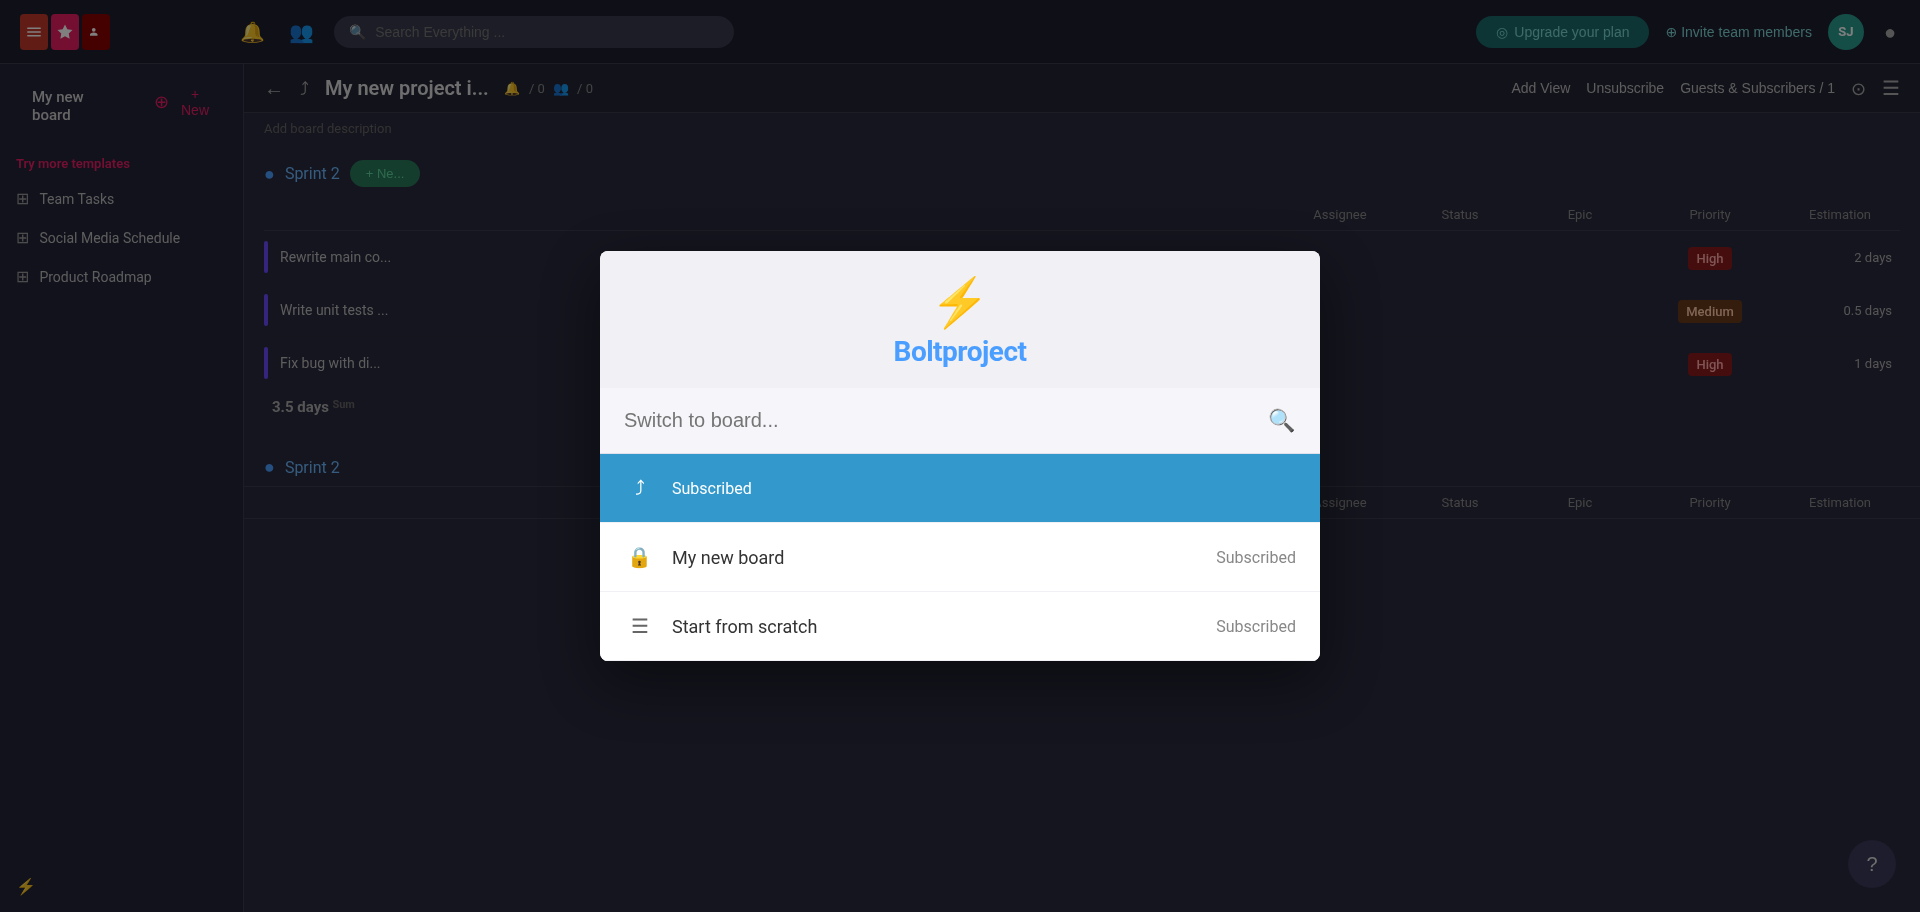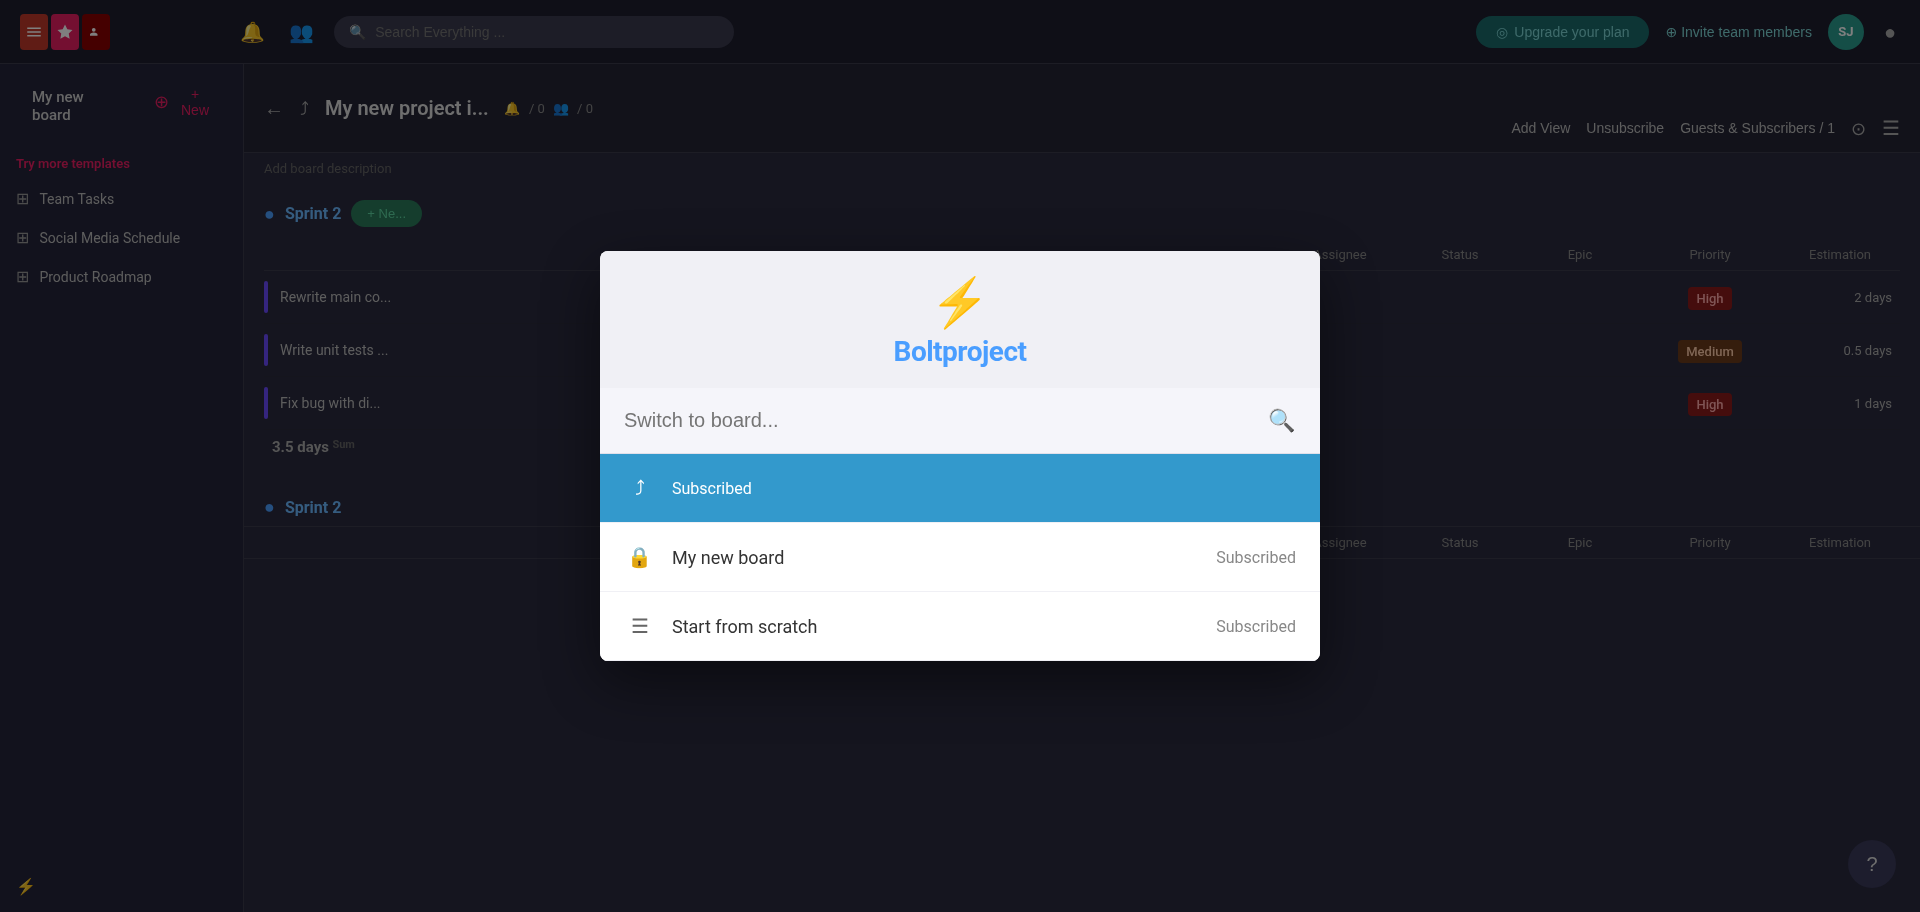--- a/index.html
+++ b/index.html
@@ -81,35 +81,35 @@
     }
 
     
     .board-header {
       display: flex; align-items: center; padding: 12px 20px; gap: 16px;
       border-bottom: 1px solid #3a3a4a; background: #252535;
     }
     .back-arrow { color: #aaa; font-size: 20px; cursor: pointer; }
     .share-icon { color: #aaa; font-size: 18px; cursor: pointer; }
     .board-title { color: #ddd; font-size: 20px; font-weight: 600; }
-    .board-header-right { margin-left: auto; display: flex; align-items: center; gap: 16px; margin-top: 40px; }
+    .board-header-right { margin-left: auto; display: flex; align-items: center; gap: 16px; }
     .guests-btn { background: none; border: none; color: #bbb; font-size: 14px; cursor: pointer; }
     .unsubscribe-btn { background: none; border: none; color: #bbb; font-size: 14px; cursor: pointer; }
     .add-view-btn { background: none; border: none; color: #bbb; font-size: 14px; cursor: pointer; }
     .menu-icon { color: #aaa; font-size: 20px; cursor: pointer; }
     .expand-icon { color: #aaa; font-size: 18px; cursor: pointer; }
 
     
     .board-desc { padding: 8px 20px; color: #666; font-size: 13px; }
 
     
     .sprint-section { padding: 16px 20px; }
     .sprint-header { display: flex; align-items: center; gap: 10px; margin-bottom: 12px; }
     .sprint-icon { color: #4a9eff; font-size: 18px; }
-    .sprint-title { color: #6bb8ff; font-size: 16px; font-weight: 700; }
+    .sprint-title { color: #6bb8ff; font-size: 16px; font-weight: 400; }
     .sprint-add-btn {
       background: #2a7a5a; color: #5dd4a0; border: none; border-radius: 20px;
       padding: 6px 16px; font-size: 13px; cursor: pointer; display: flex; align-items: center; gap: 4px;
     }
 
     
     .table-header {
       display: flex; align-items: center; padding: 8px 0; border-bottom: 1px solid #3a3a4a;
       color: #888; font-size: 13px;
     }

